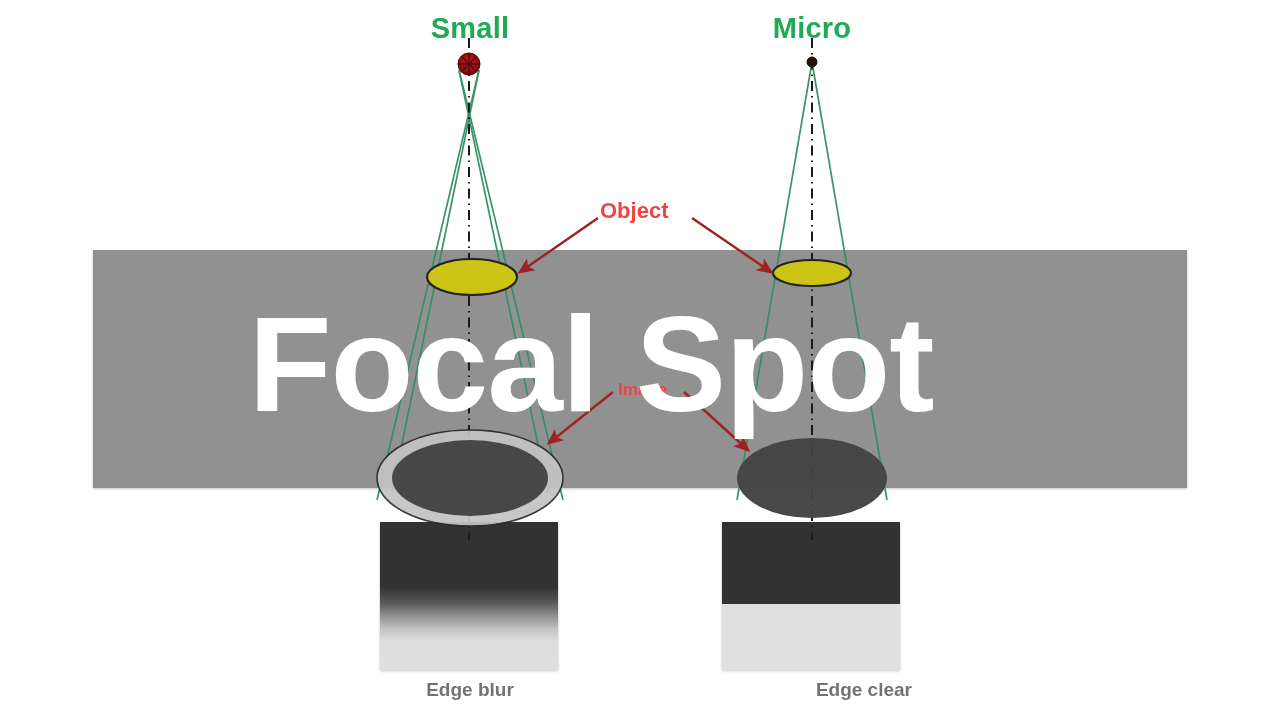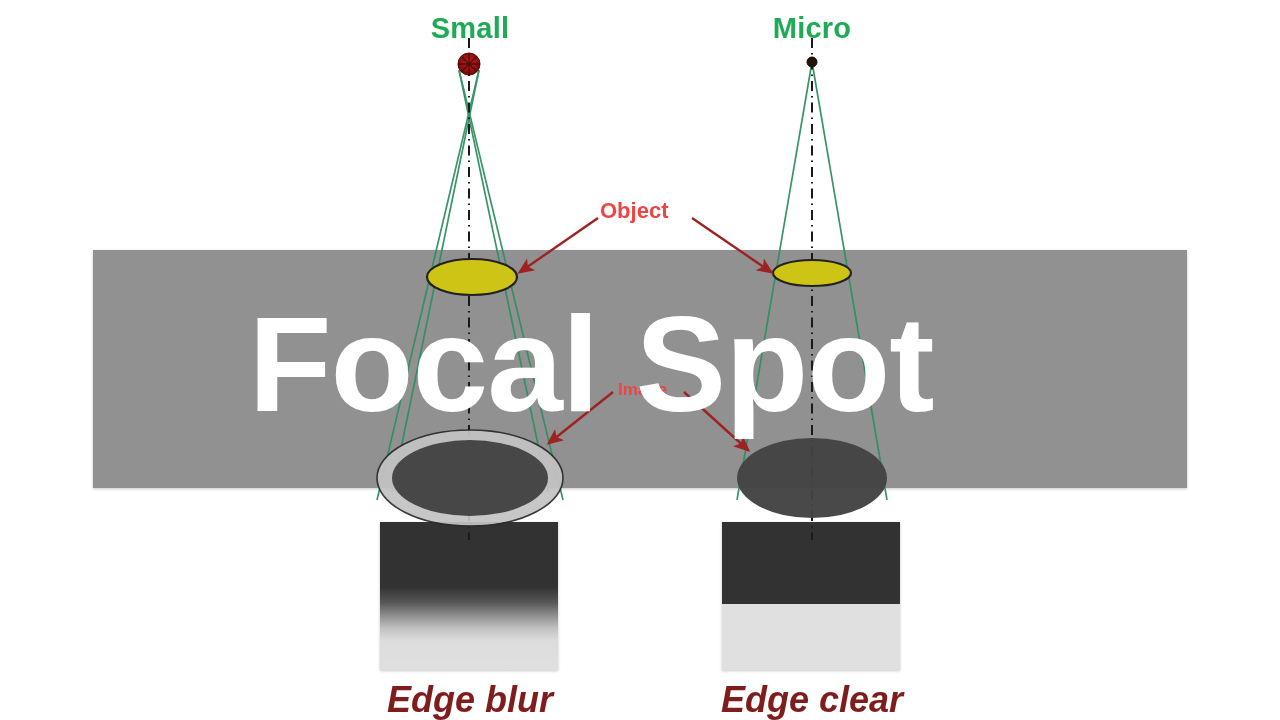--- a/index.html
+++ b/index.html
@@ -37,28 +37,27 @@
     white-space: nowrap;
     text-align: center;
   }
   #label-small { left: 370px; top: 12px; width: 200px; }
   #label-micro { left: 712px; top: 12px; width: 200px; }
 
   .foot-label {
     position: absolute;
     font-family: "Liberation Sans", sans-serif;
     font-weight: bold;
-    color: #7f1d1d;
-    font-size: 36px;
+    color: #737373;
+    font-size: 19px;
     white-space: nowrap;
     text-align: center;
-    font-style: italic;
   }
   #label-edge-blur { left: 370px; top: 679px; width: 200px; }
-  #label-edge-clear { left: 712px; top: 679px; width: 200px; }
+  #label-edge-clear { left: 712px; top: 679px; width: 200px; text-align: right; }
 
   #label-object {
     position: absolute;
     left: 600px;
     top: 198px;
     font-family: "Liberation Sans", sans-serif;
     font-weight: bold;
     color: #ef4444;
     font-size: 22px;
     white-space: nowrap;

